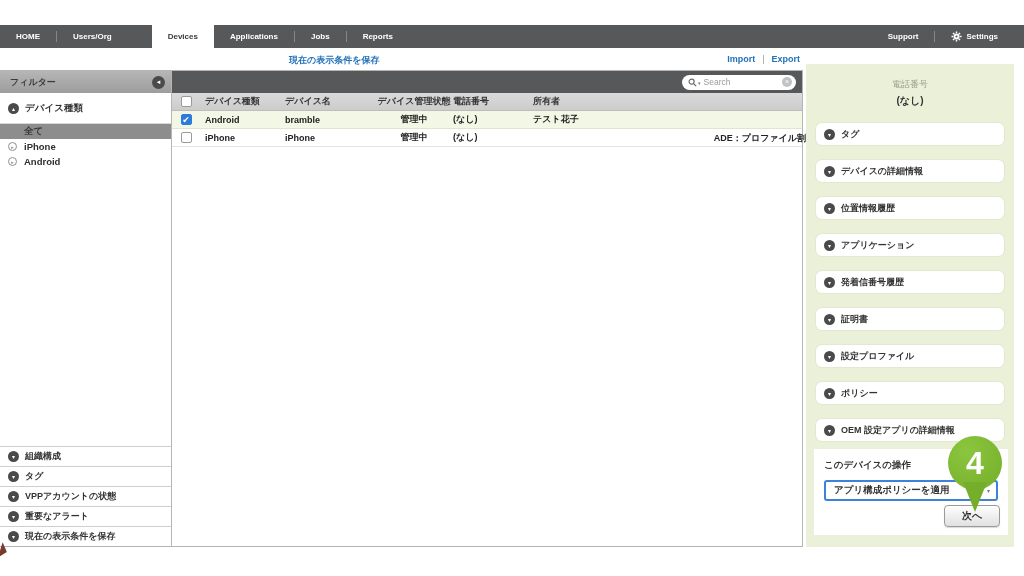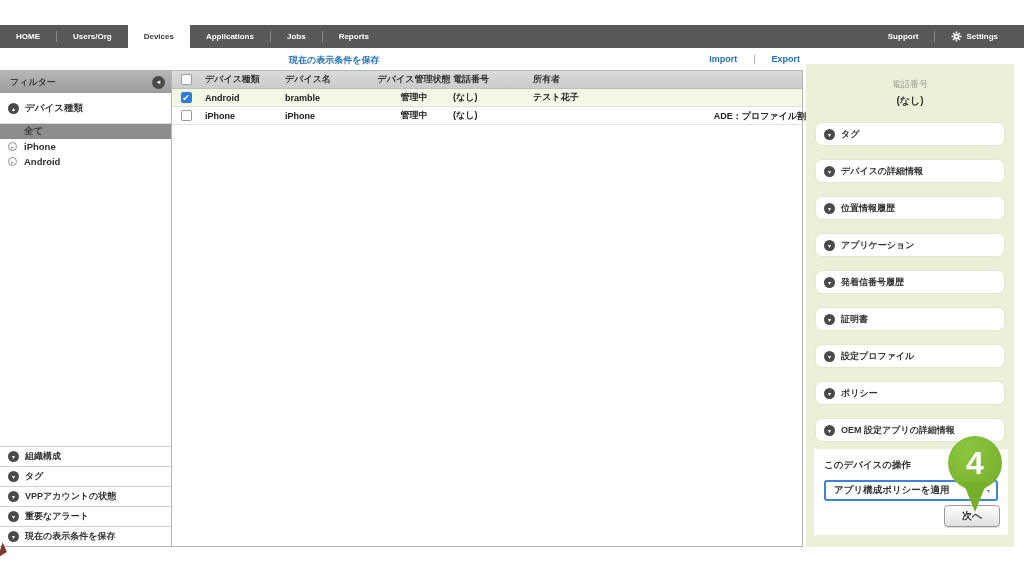--- a/index.html
+++ b/index.html
@@ -11,33 +11,33 @@
 
   
   .topnav {
     position:absolute; left:0; top:25px; width:1024px; height:23px;
     background:#57585a; display:flex; align-items:stretch;
   }
   .nav-item {
     color:#fff; font-size:8px; font-weight:bold; display:flex; align-items:center;
     padding:0 16px; cursor:pointer; white-space:nowrap;
   }
-  .nav-item.active { background:#fff; color:#3a3a3a; }
+  .nav-item.active { background:#fff; color:#3a3a3a;margin-left:24px; }
   .nav-sep { width:1px; height:11px; background:#86878a; align-self:center; }
   .nav-right { margin-left:auto; display:flex; align-items:stretch; padding-right:10px; }
   .gear-wrap { display:flex; align-items:center; margin-right:4px; }
 
   
   .save-view-link {
     position:absolute; left:245px; top:54px; font-size:9px; font-weight:bold;
     color:#2272b9; cursor:pointer; white-space:nowrap;margin-left:44px;
   }
   .impexp {
     position:absolute; top:54px; right:224px; font-size:9px; font-weight:bold;
-    color:#2272b9; display:flex; align-items:center; gap:16px; white-space:nowrap;
+    color:#2272b9; display:flex; align-items:center; gap:7px; white-space:nowrap;
   }
   .impexp .pipe { color:#9a9a9a; font-weight:normal; }
   .impexp span { cursor:pointer; }
 
   
   .sidebar {
     position:absolute; left:0; top:70px; width:172px; height:477px;
     background:#fff; border:1px solid #b5b5b5; border-left:none;
     display:flex; flex-direction:column;
   }
@@ -265,20 +265,33 @@
       <span class="circ-icon">▾</span>
       <span>重要なアラート</span>
     </div>
     <div class="sidebar-bottom-item">
       <span class="circ-icon">▾</span>
       <span>現在の表示条件を保存</span>
     </div>
   </div>
 
   <div class="table-area">
+    <div class="table-toolbar">
+      <div class="search-pill">
+        <span class="mag">
+          <svg width="9" height="9" viewBox="0 0 10 10">
+            <circle cx="4" cy="4" r="2.8" fill="none" stroke="#6a6a6a" stroke-width="1.3"></circle>
+            <line x1="6.2" y1="6.2" x2="9" y2="9" stroke="#6a6a6a" stroke-width="1.4"></line>
+          </svg>
+        </span>
+        <span class="search-caret">▾</span>
+        <span class="search-text">Search</span>
+        <span class="search-clear">×</span>
+      </div>
+    </div>
     <div class="thead">
       <div class="c0">
           <span class="cb"></span>
         </div>
       <div class="c1">デバイス種類</div>
       <div class="c2">デバイス名</div>
       <div class="c3">デバイス管理状態</div>
       <div class="c4">電話番号</div>
       <div class="c5">所有者</div>
     </div>

